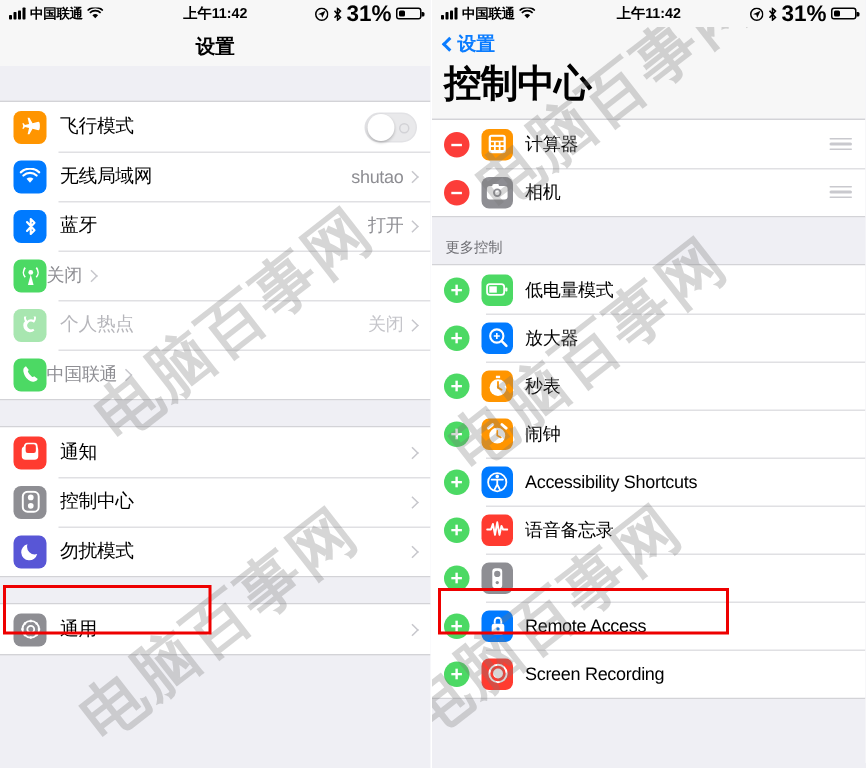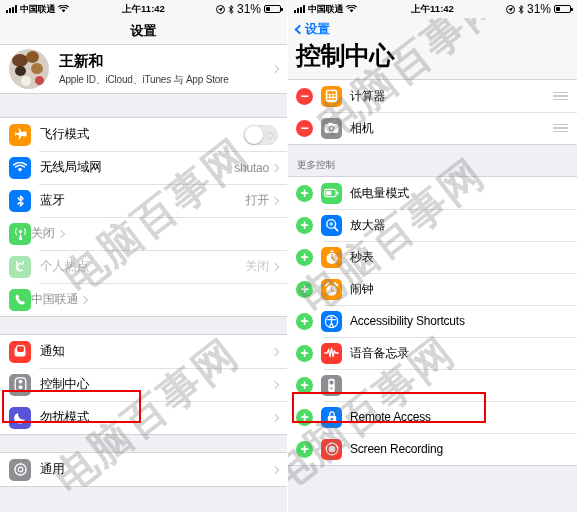--- a/index.html
+++ b/index.html
@@ -24,21 +24,21 @@
   .sb-center { position:absolute; left:0; right:0; text-align:center; font-size:9.5px; font-weight:bold; pointer-events:none; }
   .sb-right { display:flex; align-items:center; gap:3px; justify-content:flex-end; flex:1; position:relative; z-index:2; }
   .bars { display:flex; align-items:flex-end; gap:1px; height:8px; }
   .bars i { width:2px; background:#000; display:block; border-radius:.5px; }
   .bars i:nth-child(1){height:3px;} .bars i:nth-child(2){height:5px;}
   .bars i:nth-child(3){height:6.5px;} .bars i:nth-child(4){height:8px;}
   .carrier { font-size:9px; font-weight:bold; letter-spacing:-.2px; }
   .battery { width:17px; height:8px; border:1px solid #000; border-radius:2px; position:relative; padding:1px; }
   .battery::after { content:""; position:absolute; right:-3px; top:2.4px; width:1.6px; height:3px; background:#000; border-radius:0 1px 1px 0; }
   .battery b { display:block; height:100%; background:#000; border-radius:1px; }
-  .pct { font-size:12px; font-weight:normal; }
+  .pct { font-size:15px; font-weight:bold; }
 
   
   .navbar-left { height:26px; background:#f7f7f7; display:flex; align-items:center; justify-content:center;
                  font-size:13px; font-weight:bold; color:#000; }
   .navbar-right { background:#f7f7f7; padding:3px 8px 0; }
   .backrow { display:flex; align-items:center; gap:1px; height:17px; cursor:pointer; }
   .chev-back { width:7px; height:7px; border-left:2px solid #0a7cff; border-bottom:2px solid #0a7cff;
                transform:rotate(45deg); margin-right:1px; }
   .backlabel { font-size:12.5px; color:#0a7cff; font-weight:bold; }
   .bigtitle { font-size:25px; font-weight:bold; color:#000; letter-spacing:-.5px; padding:1px 0 7px; }
@@ -146,37 +146,20 @@
         </span>
         <span class="pct">31%</span>
         <span class="battery">
             <b style="width:33%"></b>
           </span>
       </div>
     </div>
 
     <div class="navbar-left">设置</div>
 
-    <div class="group">
-      <div class="profilerow">
-        <div class="avatar">
-          <span class="b1"></span>
-            <span class="b2"></span>
-            <span class="b3"></span>
-          <span class="b4"></span>
-            <span class="b5"></span>
-            <span class="b6"></span>
-        </div>
-        <div class="pinfo">
-          <div class="pname">王新和</div>
-          <div class="psub">Apple ID、iCloud、iTunes 与 App Store</div>
-        </div>
-        <div class="chev"></div>
-      </div>
-    </div>
 
     <div class="gap tall"></div>
 
     <div class="group">
       <div class="row">
         <div class="icon" style="background:#ff9500">
           <svg width="13" height="13" viewBox="0 0 13 13">
               <path d="M11.6 7.4 L7.7 6.4 L5.6 10.1 L4.4 10.1 L5.4 6.0 L2.6 5.3 L1.8 6.4 L0.9 6.4 L1.5 4.6 L0.9 2.8 L1.8 2.8 L2.6 3.9 L5.4 3.2 L4.4 -0.9 L5.6 -0.9 L7.7 2.8 L11.6 1.8 Q12.6 1.8 12.6 4.6 Q12.6 7.4 11.6 7.4Z" fill="#fff" transform="translate(0,1.4)"></path>
             </svg>
         </div>

